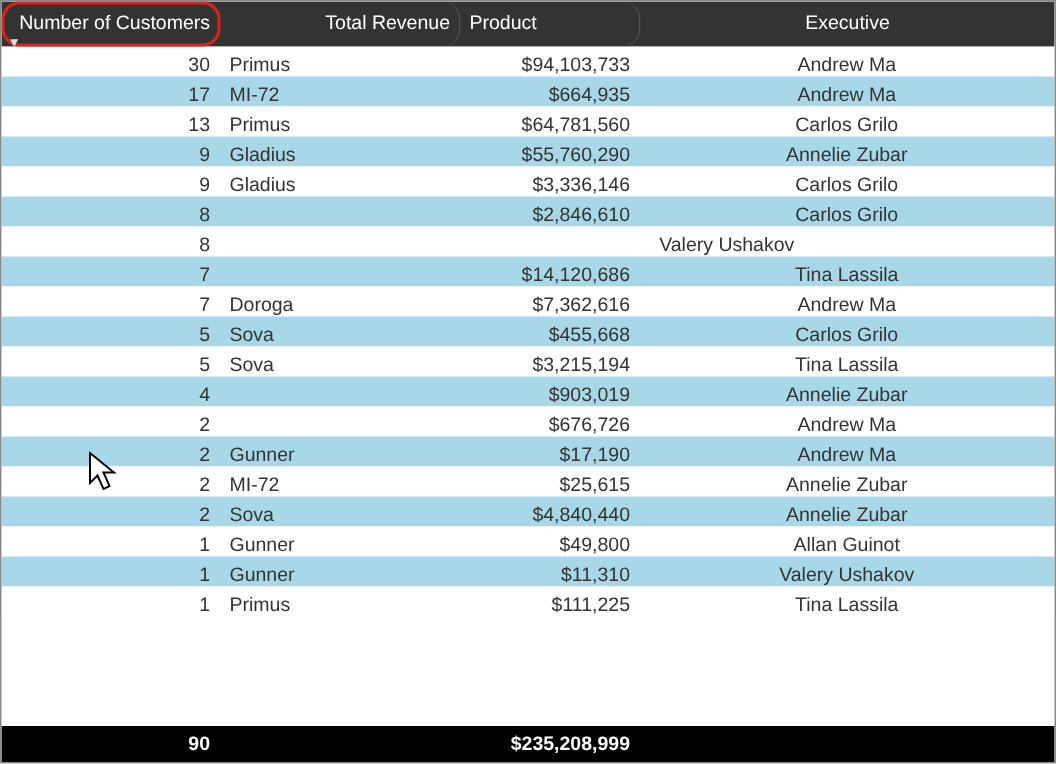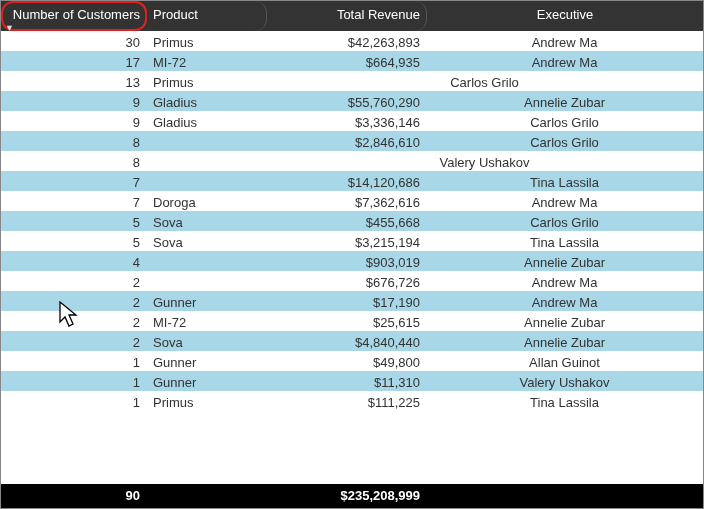--- a/index.html
+++ b/index.html
@@ -90,47 +90,48 @@
 </style>
 </head>
 <body>
 
 <div class="table-wrap">
   <div class="thead">
     <div class="th col-cust sorted">
       <span>Number of Customers</span>
       <span class="sort-arrow">▼</span>
     </div>
+    <div class="th col-rev">
+      <span>Total Revenue</span>
+    </div>
     <div class="th col-prod">
       <span>Product</span>
     </div>
-    <div class="th col-rev">
-      <span>Total Revenue</span>
-    </div>
     <div class="th col-exec">
       <span>Executive</span>
     </div>
   </div>
 
   <div class="tbody" id="tbody">
       <div class="tr">
         <div class="td col-cust">30</div>
         <div class="td col-prod">Primus</div>
-        <div class="td col-rev">$42,263,893</div>
+        <div class="td col-rev">$94,103,733</div>
         <div class="td col-exec">Andrew Ma</div>
       </div>
       <div class="tr alt">
         <div class="td col-cust">17</div>
         <div class="td col-prod">MI-72</div>
         <div class="td col-rev">$664,935</div>
         <div class="td col-exec">Andrew Ma</div>
       </div>
       <div class="tr">
         <div class="td col-cust">13</div>
         <div class="td col-prod">Primus</div>
+        <div class="td col-rev">$64,781,560</div>
         <div class="td col-exec">Carlos Grilo</div>
       </div>
       <div class="tr alt">
         <div class="td col-cust">9</div>
         <div class="td col-prod">Gladius</div>
         <div class="td col-rev">$55,760,290</div>
         <div class="td col-exec">Annelie Zubar</div>
       </div>
       <div class="tr">
         <div class="td col-cust">9</div>

